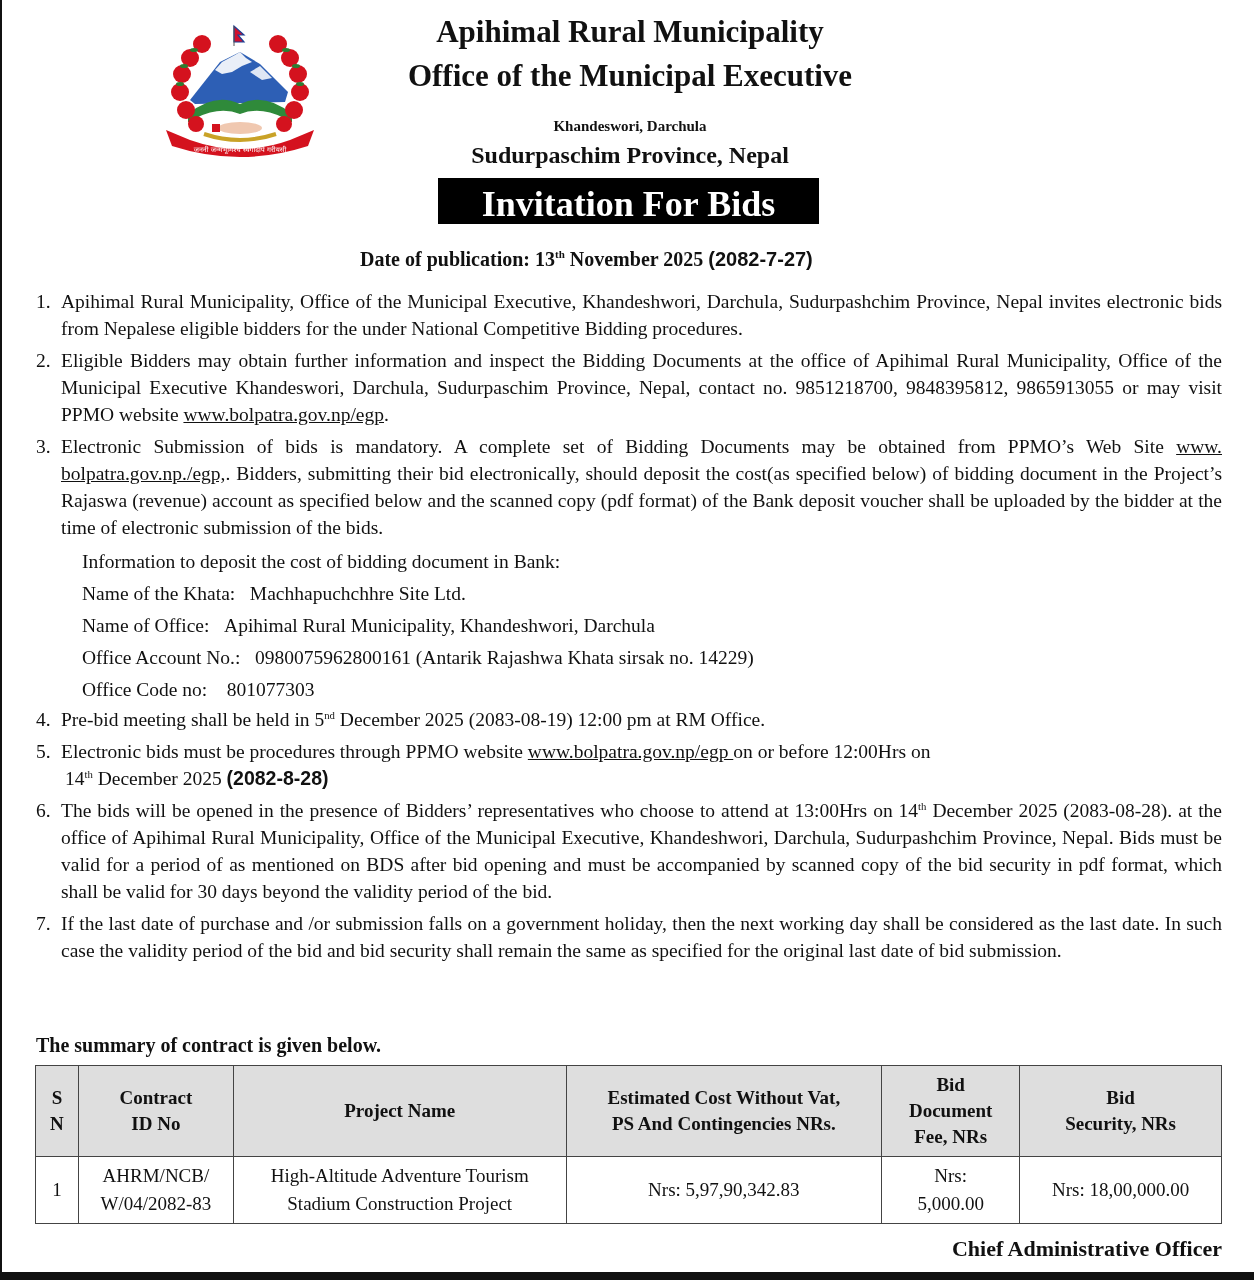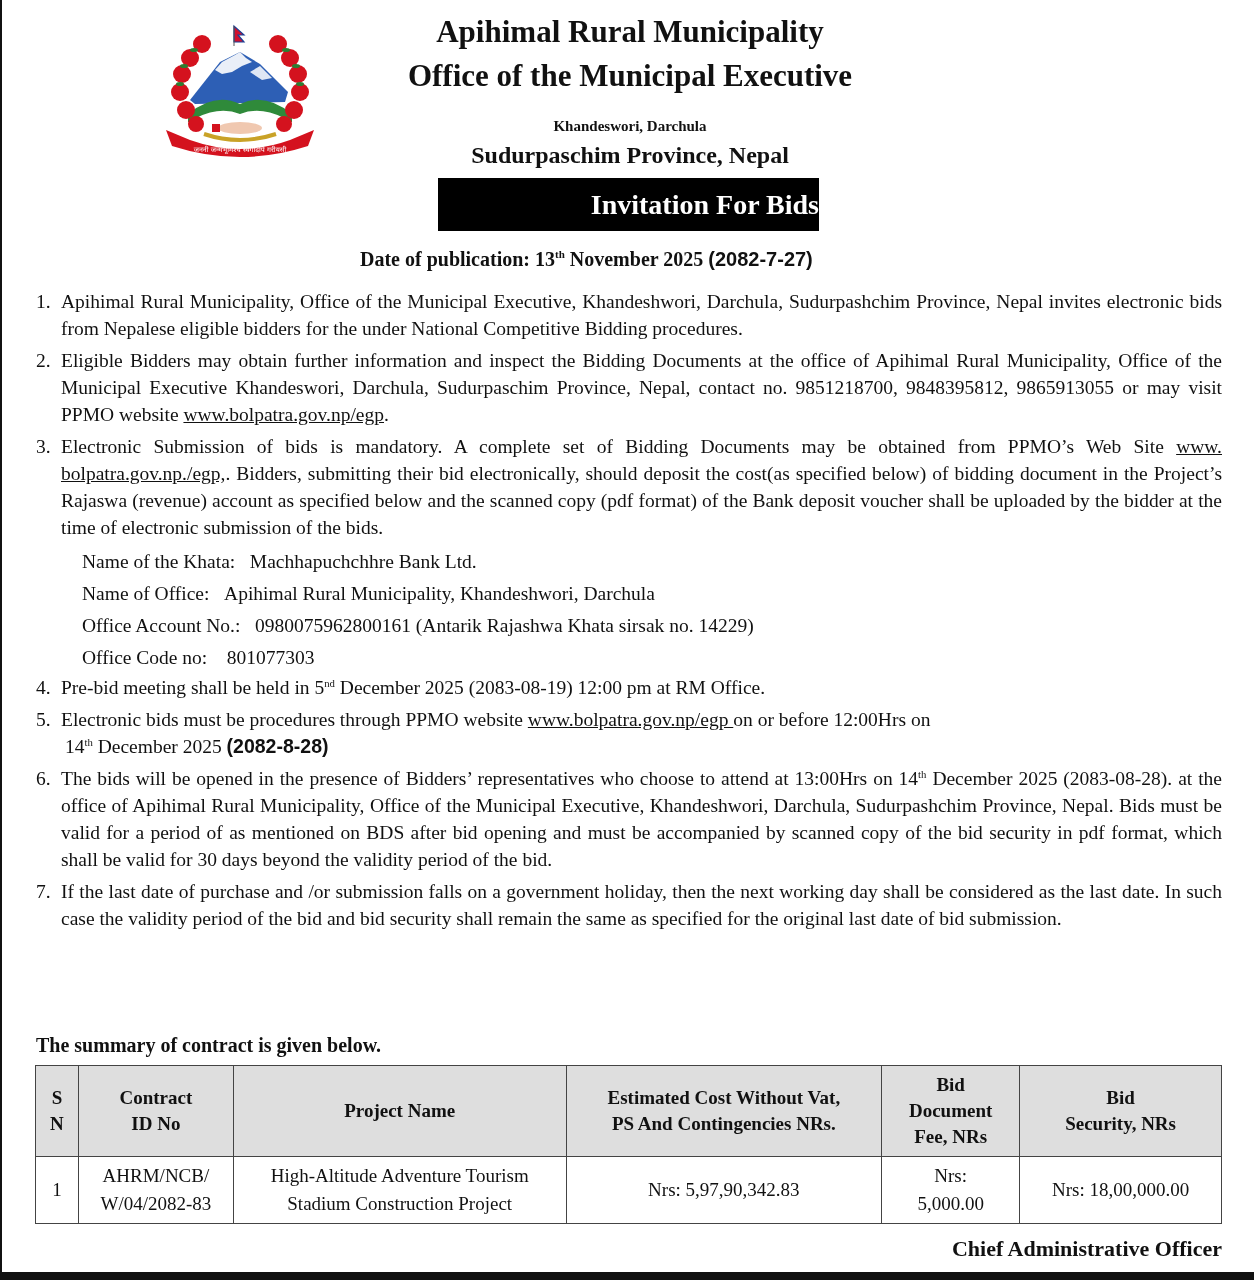--- a/index.html
+++ b/index.html
@@ -11,23 +11,23 @@
     position: absolute; left: 0; top: 0; width: 1252px; height: 1272px;
     border-left: 2px solid #111; border-bottom: 8px solid #111; box-sizing: content-box;
   }
   .emblem { position: absolute; left: 160px; top: 22px; width: 160px; height: 140px; }
   .h-row { position: absolute; left: 300px; width: 660px; text-align: center; font-weight: bold; }
   .t1 { top: 14px; font-size: 31px; }
   .t2 { top: 58px; font-size: 31px; }
   .t3 { top: 106px; font-size: 15px; margin-top: 12px; }
   .t4 { top: 142px; font-size: 24px; }
   .banner {
-    position: absolute; left: 438px; top: 178px; width: 381px; height: 53px;
-    background: #000; color: #fff; font-weight: bold; font-size: 28px;
-    text-align: right; line-height: 53px;
+    position: absolute; left: 438px; top: 178px; width: 381px; height: 46px;
+    background: #000; color: #fff; font-weight: bold; font-size: 36px;
+    text-align: center; line-height: 53px;
   }
   .pubdate { position: absolute; left: 360px; top: 248px; font-weight: bold; font-size: 20px; }
   .pubdate .sans { font-family: "Liberation Sans", sans-serif; }
   sup { font-size: 0.55em; vertical-align: super; line-height: 0; }
   .list { position: absolute; left: 36px; top: 288px; width: 1186px; font-size: 19.5px; line-height: 27px; }
   .item { display: flex; margin-bottom: 5px; }
   .num { width: 25px; flex: none; }
   .txt { flex: 1; text-align: justify; }
   .u { text-decoration: underline; }
   .bank { margin-left: 46px; line-height: 32px; font-size: 19.5px; }
@@ -109,21 +109,22 @@
   </div>
   <div class="item">
     <span class="num">2.</span>
     <span class="txt"><span>Eligible Bidders may obtain further information and inspect the Bidding Documents at the office of Apihimal Rural Municipality, Office of the Municipal Executive Khandeswori, Darchula, Sudurpaschim Province, Nepal, contact no. 9851218700, 9848395812, 9865913055 or may visit PPMO website </span><span class="u">www.bolpatra.gov.np/egp</span><span>.</span></span>
   </div>
   <div class="item">
     <span class="num">3.</span>
     <span class="txt"><span>Electronic Submission of bids is mandatory.  A complete set of Bidding Documents may be obtained from PPMO’s Web Site </span><span class="u">www. bolpatra.gov.np./egp,</span><span>. Bidders, submitting their bid electronically,  should deposit the cost(as specified below) of bidding document in the Project’s Rajaswa (revenue) account as specified below and the scanned copy (pdf format) of the Bank deposit voucher shall be uploaded by the bidder at the time of electronic submission of the bids.</span></span>
   </div>
   <div class="bank">
-    <div><span class="lbl">Name of the Khata:</span>&nbsp;&nbsp;&nbsp;<span>Machhapuchchhre Bank Ltd.</span></div>
+    <div>Information to deposit the cost of bidding document in Bank:</div>
+    <div><span class="lbl">Name of the Khata:</span>&nbsp;&nbsp;&nbsp;<span>Machhapuchchhre Site Ltd.</span></div>
     <div><span class="lbl">Name of Office:</span>&nbsp;&nbsp;&nbsp;<span>Apihimal Rural Municipality, Khandeshwori, Darchula</span></div>
     <div><span class="lbl">Office Account No.:</span>&nbsp;&nbsp;&nbsp;<span>0980075962800161 (Antarik Rajashwa Khata sirsak no. 14229)</span></div>
     <div><span class="lbl">Office Code no:</span>&nbsp;&nbsp;&nbsp;&nbsp;<span>801077303</span></div>
   </div>
   <div class="item">
     <span class="num">4.</span>
     <span class="txt"><span>Pre-bid meeting shall  be held in 5</span><sup>nd</sup><span> December 2025 (2083-08-19) 12:00 pm at RM Office.</span></span>
   </div>
   <div class="item">
     <span class="num">5.</span>

